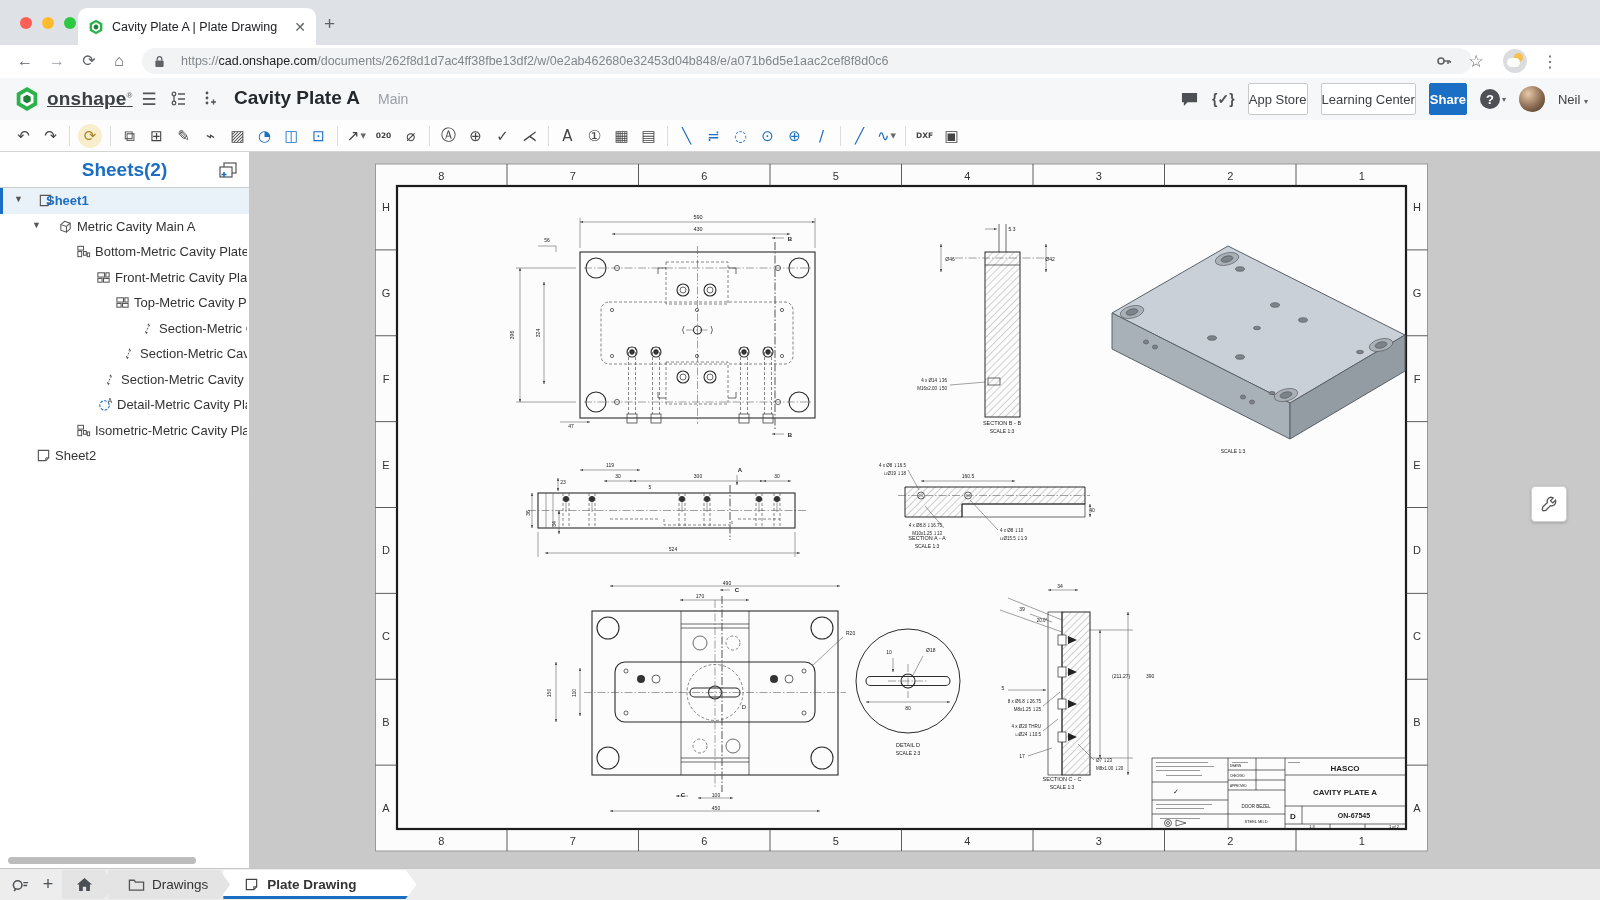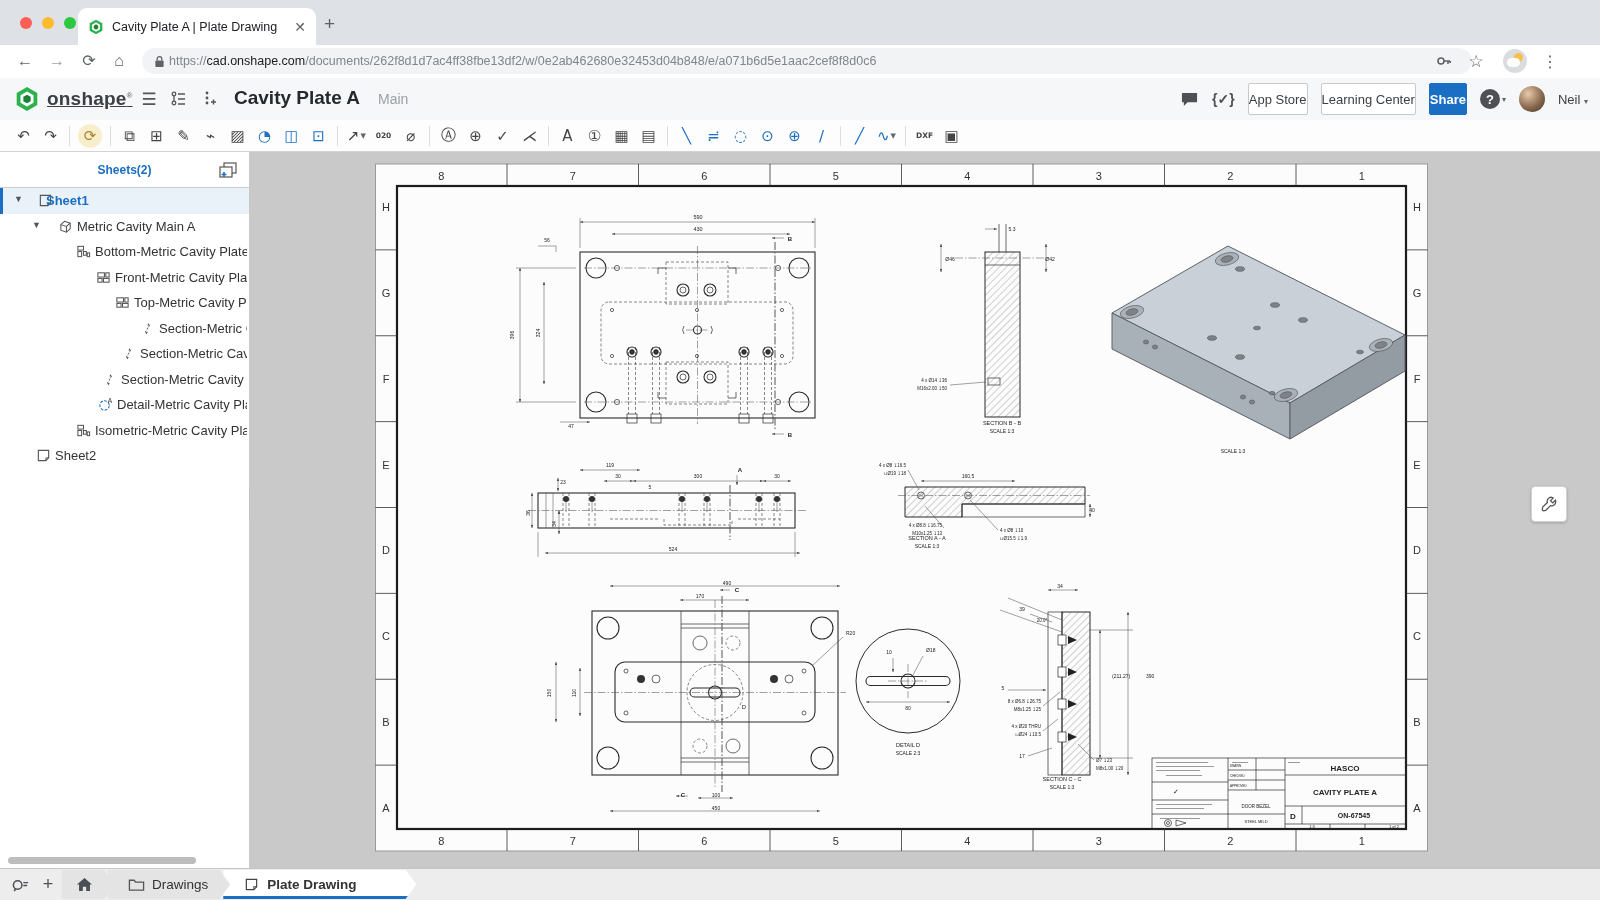--- a/index.html
+++ b/index.html
@@ -6,21 +6,21 @@
   .page{position:relative;width:1600px;height:900px;background:#fff;font-family:"Liberation Sans",sans-serif;overflow:hidden;}
   
   .tabstrip{position:absolute;top:0;left:0;right:0;height:51px;background:#dee1e6;}
   .light{position:absolute;top:17px;width:12px;height:12px;border-radius:50%;}
   .btab{position:absolute;left:78px;top:8px;width:238px;height:37px;background:#fff;border-radius:9px 9px 0 0;display:flex;align-items:center;padding:0 10px;gap:8px;box-sizing:border-box;}
   .btab-title{flex:1;font-size:12.5px;color:#202124;white-space:nowrap;overflow:hidden;text-overflow:ellipsis;}
   .btab-close{font-size:14px;color:#5f6368;cursor:default;}
   .newtab{position:absolute;left:324px;top:13px;font-size:19px;color:#5f6368;}
   .urlrow{position:absolute;top:45px;left:0;right:0;height:33px;background:#fff;border-bottom:1px solid #dcdcdc;}
   .navic{position:absolute;top:3px;font-size:16px;color:#5f6368;width:26px;text-align:center;line-height:26px;}
-  .pill{position:absolute;left:142px;right:128px;top:3px;height:26px;background:#f1f3f4;border-radius:13px;display:flex;align-items:center;padding:0 12px;gap:4px;overflow:hidden;}
+  .pill{position:absolute;left:142px;right:128px;top:3px;height:26px;background:#f1f3f4;border-radius:13px;display:flex;align-items:center;padding:0 12px;gap:16px;overflow:hidden;}
   .url{font-size:12.5px;white-space:nowrap;color:#80868b;}
   .url .host{color:#202124;}
   .chromeic{position:absolute;top:4px;width:24px;height:24px;display:flex;align-items:center;justify-content:center;color:#5f6368;font-size:15px;}
   .profile{position:absolute;top:4px;left:1503px;width:24px;height:24px;border-radius:50%;background:#dadce0;overflow:hidden;}
   .profile .cl1{position:absolute;left:11px;top:4px;width:9px;height:9px;border-radius:50%;background:#f6c04a;}
   .profile .cl2{position:absolute;left:4px;top:9px;width:13px;height:9px;border-radius:6px;background:#fdfdfd;}
   
   .oshead{position:absolute;top:78px;left:0;right:0;height:42px;background:#f6f7f8;border-bottom:1px solid #e2e2e2;}
   .brand{position:absolute;left:14px;top:8px;display:flex;align-items:center;gap:7px;}
   .wordmark{font-size:19px;font-weight:bold;color:#3c4043;letter-spacing:.2px;text-decoration:underline;}
@@ -41,21 +41,21 @@
   .tbar{position:absolute;top:120px;left:0;right:0;height:32px;background:#fdfdfd;border-bottom:1px solid #d3d3d3;display:flex;align-items:center;padding-left:10px;box-sizing:border-box;}
   .tbi{min-width:27px;height:26px;display:flex;align-items:center;justify-content:center;font-family:"DejaVu Sans",sans-serif;font-size:15px;color:#454545;}
   .tbi.blue{color:#1d6fc0;}
   .tbi.hl{background:#f9eecb;border-radius:50%;min-width:24px;height:24px;color:#a8842c;margin:0 3px;}
   .tbi.txt{font-size:7.5px;font-weight:bold;letter-spacing:0;}
   .tbi .cr{font-size:7px;color:#666;margin-left:1px;}
   .tbsep{width:1px;height:20px;background:#ddd;margin:0 5px;}
   
   .sidebar{position:absolute;top:152px;left:0;width:250px;bottom:32px;background:#fff;border-right:1px solid #c9c9c9;box-sizing:border-box;}
   .sbhead{height:35px;border-bottom:1px solid #ccc;position:relative;display:flex;align-items:center;justify-content:center;}
-  .sbtitle{font-size:12px;font-weight:bold;color:#1a6fc4;}
+  .sbtitle{font-size:19px;font-weight:bold;color:#1a6fc4;}
   .sbadd{position:absolute;right:10px;top:7px;width:22px;height:22px;display:flex;align-items:center;justify-content:center;}
   .tree{position:relative;}
   .ti{height:25.5px;position:relative;font-size:13px;color:#333;}
   .ti.sel{background:#e9f1f9;}
   .ti.sel::before{content:"";position:absolute;left:0;top:0;bottom:0;width:3px;background:#1a6fc4;}
   .ti .tcaret{position:absolute;top:6px;font-size:9px;color:#555;}
   .ti .tico{position:absolute;top:5px;width:16px;height:16px;}
   .ti .tlabel{position:absolute;top:5px;white-space:nowrap;overflow:hidden;right:2px;}
   .ti.sel .tlabel{color:#1a6fc4;font-weight:bold;}
   .hscroll{position:absolute;left:8px;bottom:4px;width:188px;height:7px;border-radius:4px;background:#bdbdbd;}

